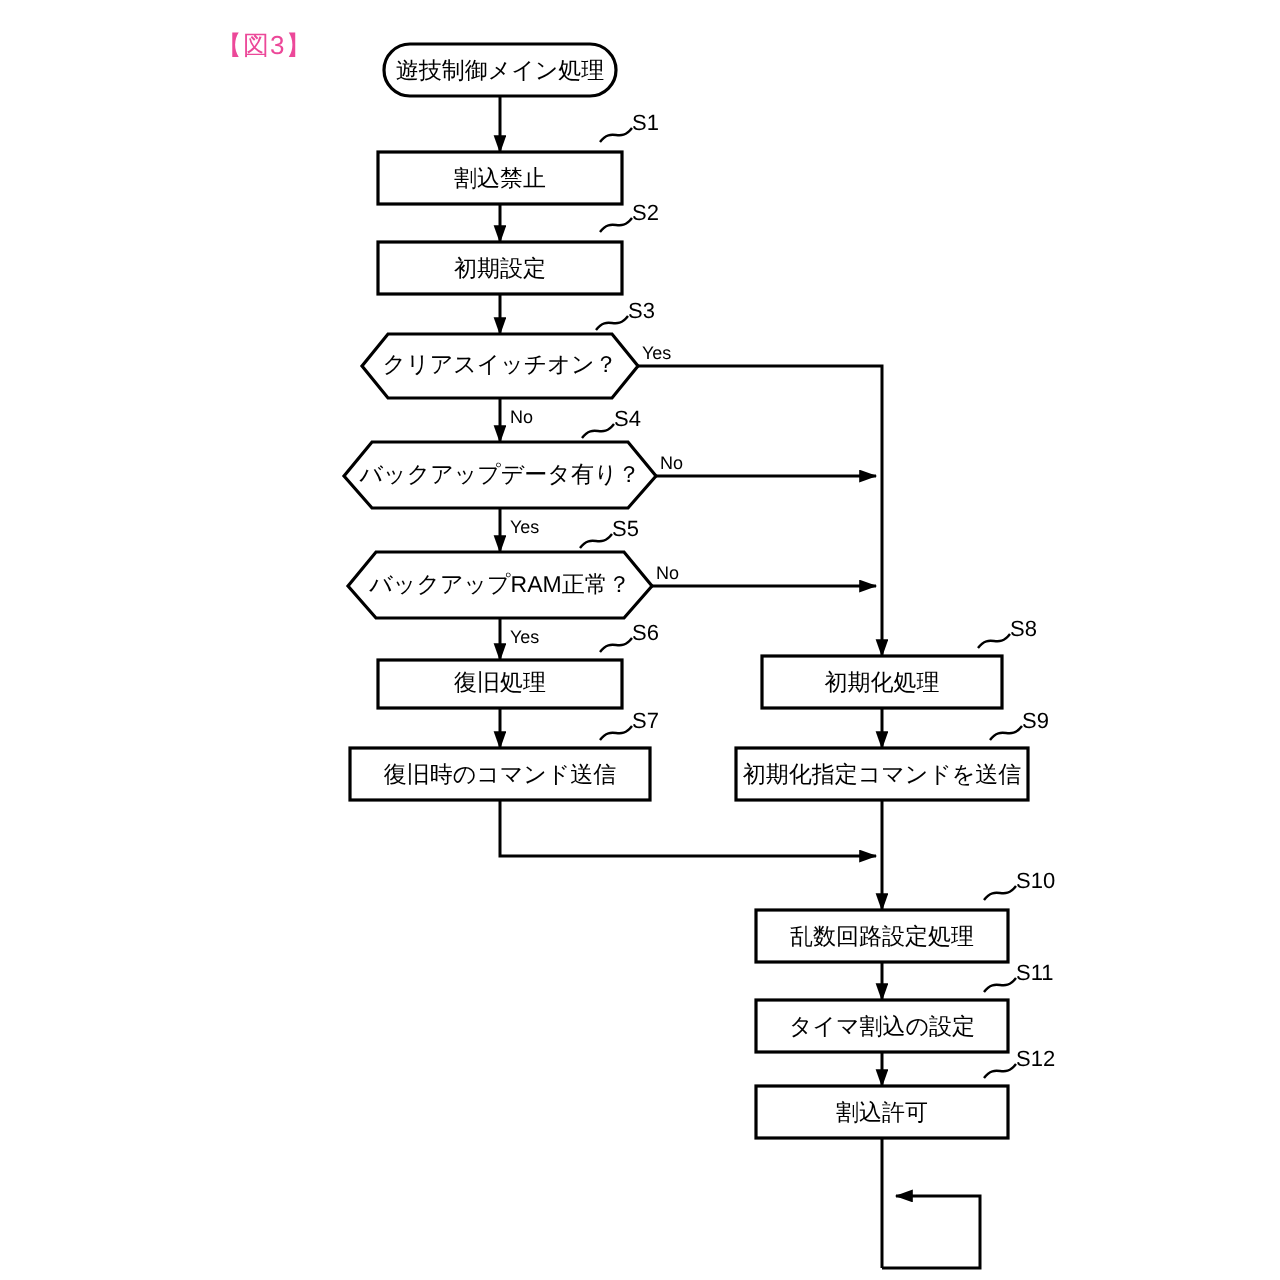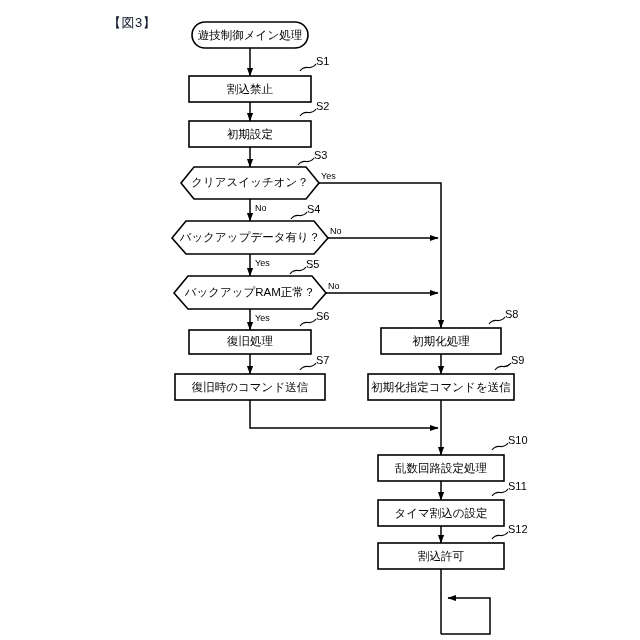--- a/index.html
+++ b/index.html
@@ -21,21 +21,21 @@
     width: 640px;
     height: 640px;
   }
   .fig-label {
     position: absolute;
     left: 108px;
     top: 14px;
     font-size: 13px;
     letter-spacing: 0.5px;
     white-space: nowrap;
-    color: #0f172a;
+    color: #ec4899;
   }
   svg#flow {
     position: absolute;
     left: 0;
     top: 0;
     width: 640px;
     height: 640px;
   }
   .node-shape {
     fill: #ffffff;

